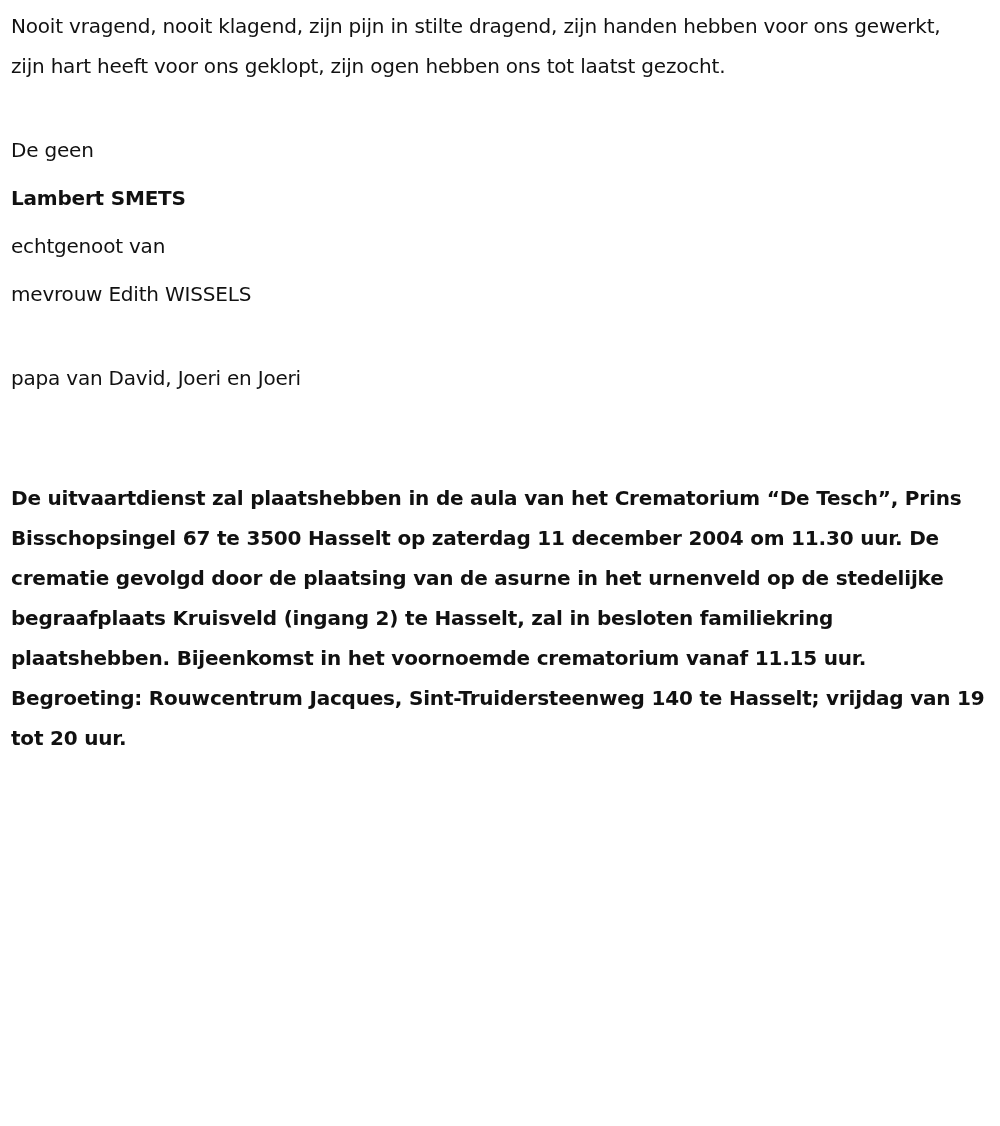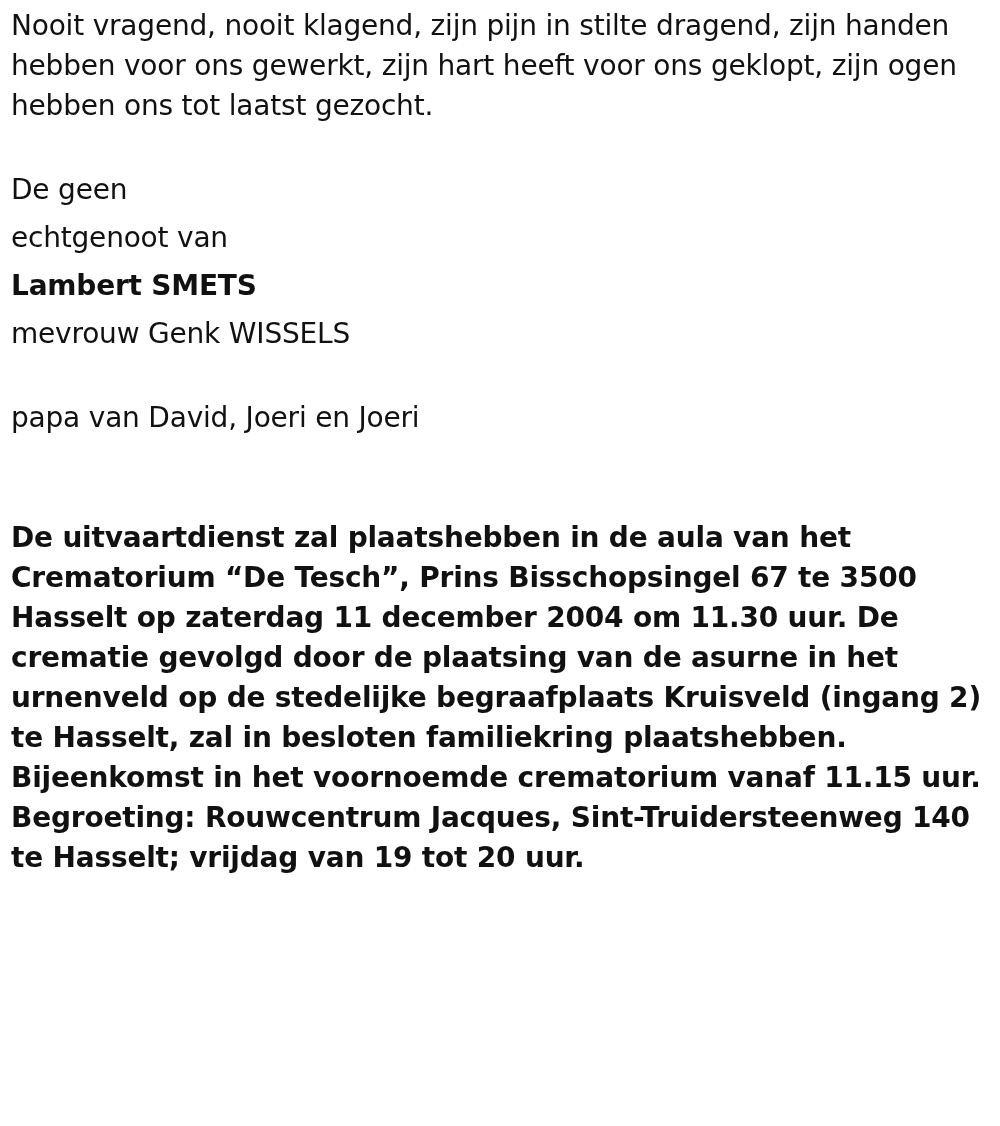--- a/index.html
+++ b/index.html
@@ -10,21 +10,21 @@
   body {
     width: 1000px;
     height: 1126px;
     overflow: hidden;
     color: #111111;
     font-family: "DejaVu Sans", sans-serif;
   }
   .doc {
     position: relative;
     padding: 6px 12px 0 11px;
-    font-size: 28px;
+    font-size: 20px;
     line-height: 40px;
     letter-spacing: -0.2px;
   }
   .para {
     margin: 0;
   }
   .gap {
     height: 40px;
   }
   .line-tight {
@@ -36,23 +36,23 @@
   .intro { width: 960px; }
   .block { width: 975px; font-weight: bold; }
 </style>
 </head>
 <body>
 
 <div class="doc">
   <p class="para intro">Nooit vragend, nooit klagend, zijn pijn in stilte dragend, zijn handen hebben voor ons gewerkt, zijn hart heeft voor ons geklopt, zijn ogen hebben ons tot laatst gezocht.</p>
   <div class="gap"></div>
   <p class="para line-tight">De geen</p>
+  <p class="para line-tight name">Lambert SMETS</p>
   <p class="para line-tight">echtgenoot van</p>
-  <p class="para line-tight name">Lambert SMETS</p>
-  <p class="para line-tight">mevrouw Genk WISSELS</p>
+  <p class="para line-tight">mevrouw Edith WISSELS</p>
   <div class="gap"></div>
   <p class="para">papa van David, Joeri en Joeri</p>
   <div class="gap"></div>
   <div class="gap"></div>
   <p class="para block">De uitvaartdienst zal plaatshebben in de aula van het Crematorium “De Tesch”, Prins Bisschopsingel 67 te 3500 Hasselt op zaterdag 11 december 2004 om 11.30 uur. De crematie gevolgd door de plaatsing van de asurne in het urnenveld op de stedelijke begraafplaats Kruisveld (ingang 2) te Hasselt, zal in besloten familiekring plaatshebben. Bijeenkomst in het voornoemde crematorium vanaf 11.15 uur. Begroeting: Rouwcentrum Jacques, Sint-Truidersteenweg 140 te Hasselt; vrijdag van 19 tot 20 uur.</p>
   <div class="gap"></div>
   <div class="gap"></div>
 </div>
 
 </body></html>

